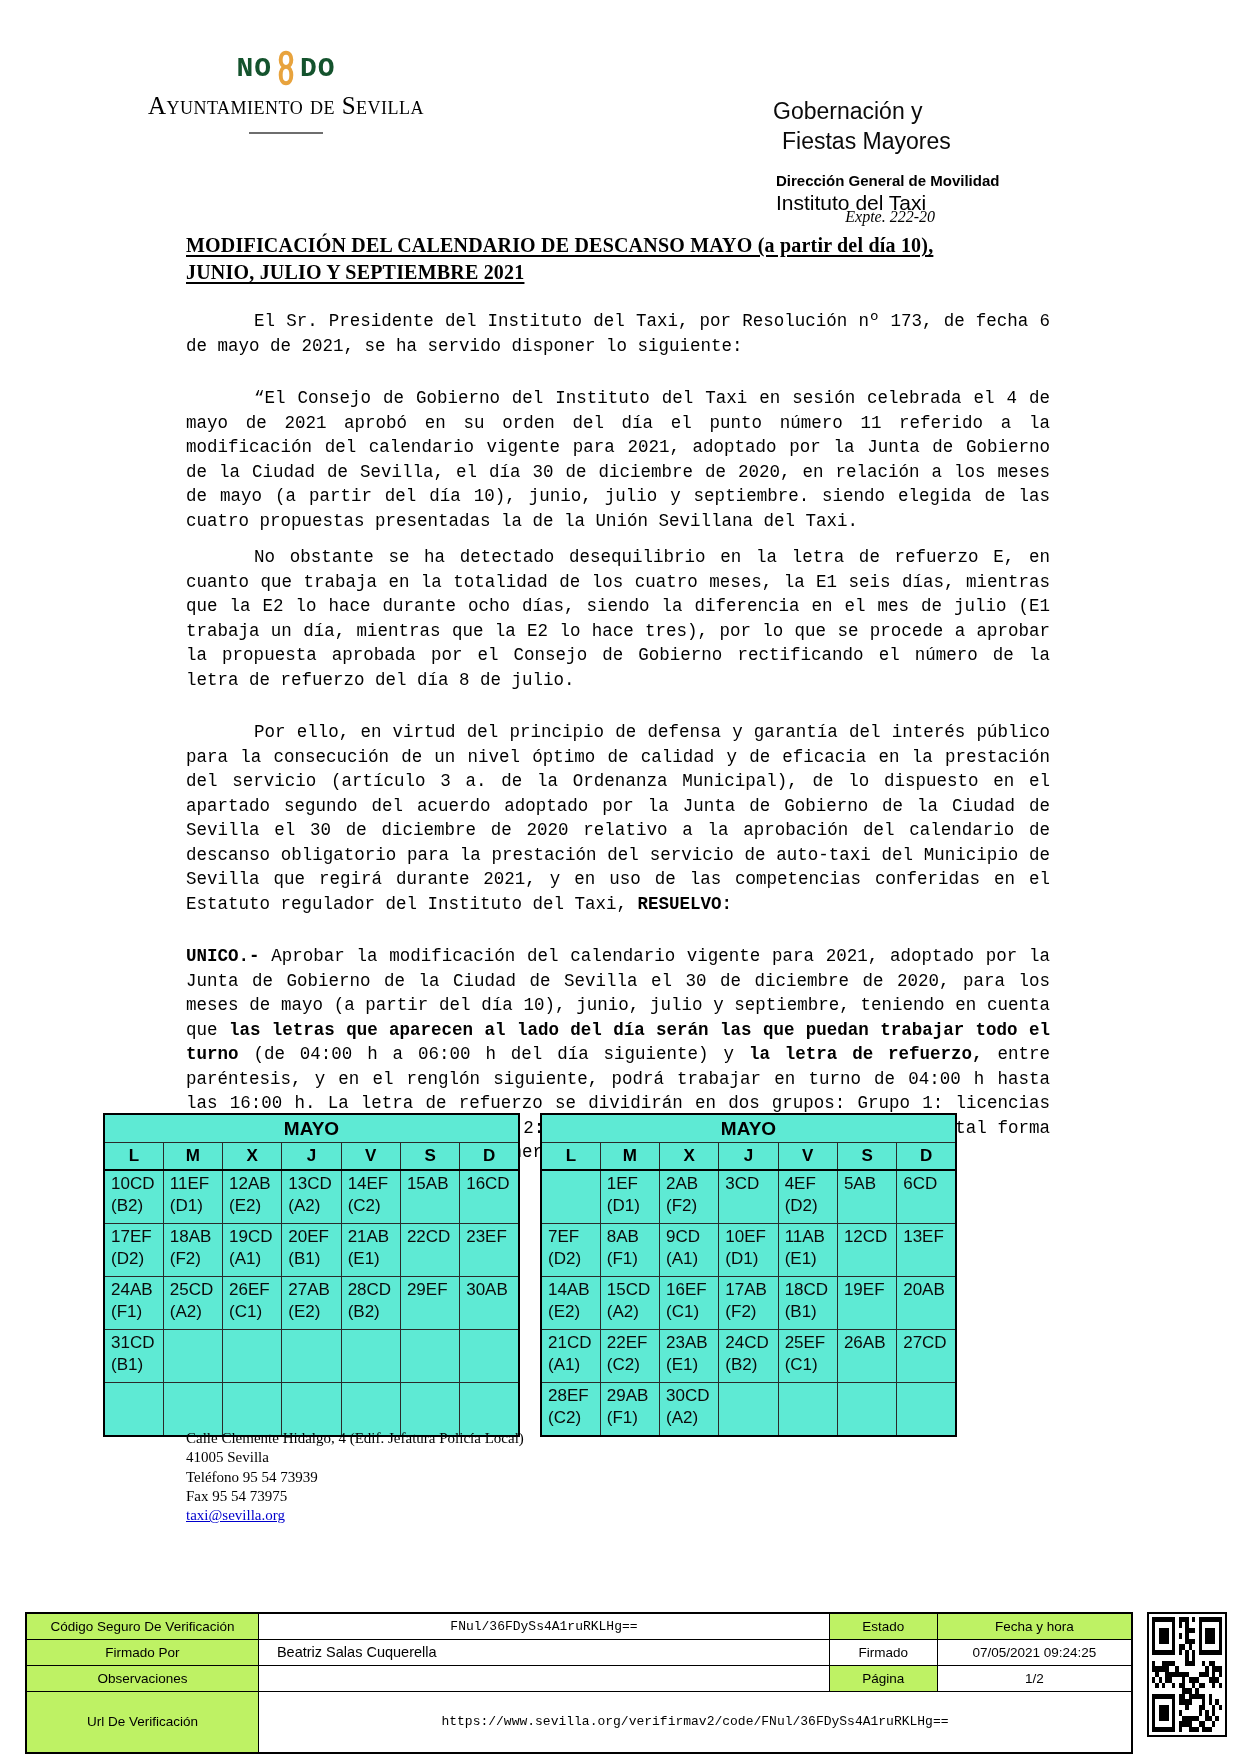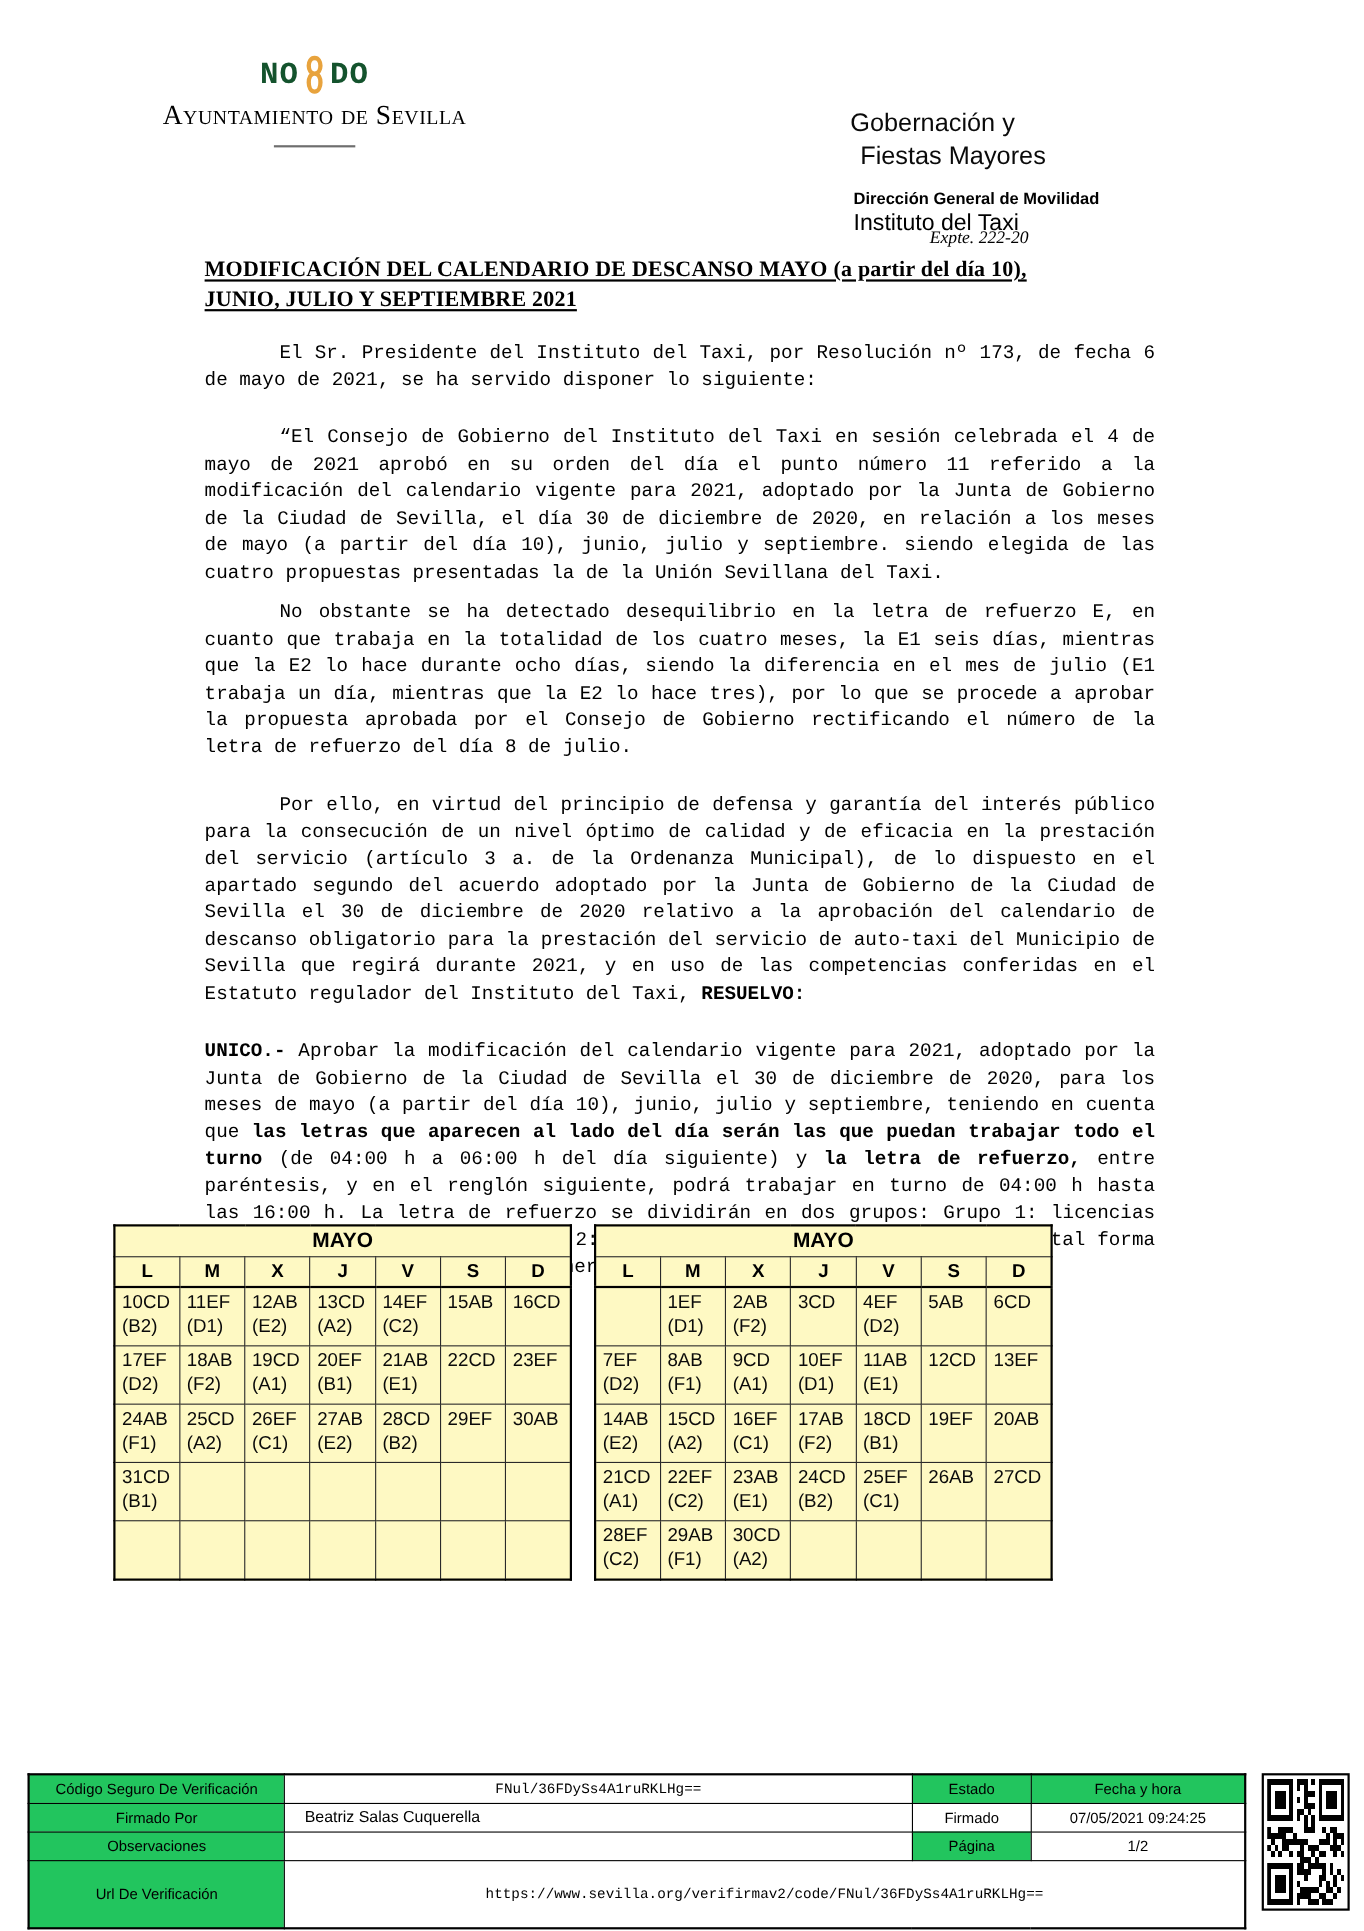--- a/index.html
+++ b/index.html
@@ -56,21 +56,21 @@
   .body-text p{margin:0 0 28px 0;text-indent:68px;font-family:Liberation Mono, monospace;}
   .body-text p.cont{margin-bottom:12px;}
   .body-text p.unico{text-indent:0;}
 
   
   .cal-wrap{position:absolute;top:1113px;width:417px;}
   #calendar-mayo{left:103px;}
   #calendar-junio{left:540px;}
   table.calendar{
     border-collapse:collapse;width:100%;table-layout:fixed;
-    font-family:"Liberation Sans", sans-serif;border:2px solid #000;background:#fef9c3;
+    font-family:"Liberation Sans", sans-serif;border:2px solid #000;background:#5eead4;
   }
   table.calendar th, table.calendar td{border:1px solid #2a2a2a;}
   table.calendar th.month{font-size:19px;font-weight:bold;height:25px;text-align:center;}
   table.calendar tr.days th{
     font-size:17px;font-weight:bold;height:24px;text-align:center;border-bottom:2px solid #000;
   }
   table.calendar td.daycell{
     height:50px;vertical-align:top;font-size:17px;line-height:21.5px;
     padding:2px 2px 0 6px;color:#0a0a0a;
   }
@@ -82,21 +82,21 @@
   }
   .footer a.email{color:#0000CC;text-decoration:underline;}
 
   
   table.ver-table{
     position:absolute;left:25px;top:1612px;width:1108px;
     border-collapse:collapse;border:2px solid #000;
     font-family:"Liberation Sans", sans-serif;font-size:13.5px;color:#000;
   }
   table.ver-table td{border:1px solid #000;text-align:center;padding:0 4px;}
-  table.ver-table td.lab{background:#22c55e;}
+  table.ver-table td.lab{background:#bef264;}
   table.ver-table td.mono{font-family:"Liberation Mono", monospace;font-size:13px;}
   table.ver-table td.left{text-align:left;padding-left:18px;font-size:14.5px;}
   table.ver-table tr.rr{height:26px;}
   table.ver-table tr.url-row{height:62px;}
 
   .qr-box{
     position:absolute;left:1147px;top:1612px;width:80px;height:125px;
     border:2px solid #000;box-sizing:border-box;padding:3px;background:#fff;
   }
   .qr-box svg{width:100%;height:100%;display:block;}
@@ -473,20 +473,27 @@
             </td>
             <td class="daycell">
               <div></div>
               <div></div>
             </td>
           </tr>
         </tbody>
       </table>
     </div>
 
+  <div class="footer">
+    <div>Calle Clemente Hidalgo, 4 (Edif. Jefatura Policía Local)</div>
+    <div>41005 Sevilla</div>
+    <div>Teléfono 95 54 73939</div>
+    <div>Fax 95 54 73975</div>
+    <a class="email" href="#">taxi@sevilla.org</a>
+  </div>
 
   <table class="ver-table">
     <colgroup>
         <col style="width:233px">
         <col style="width:572px">
         <col style="width:108px">
         <col style="width:195px">
       </colgroup>
     <tbody>
         <tr class="rr">

